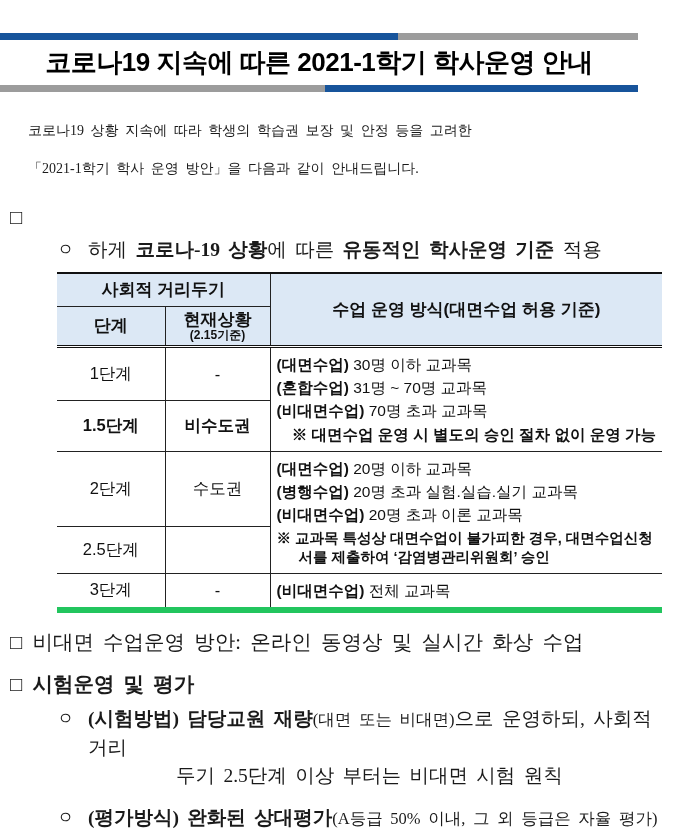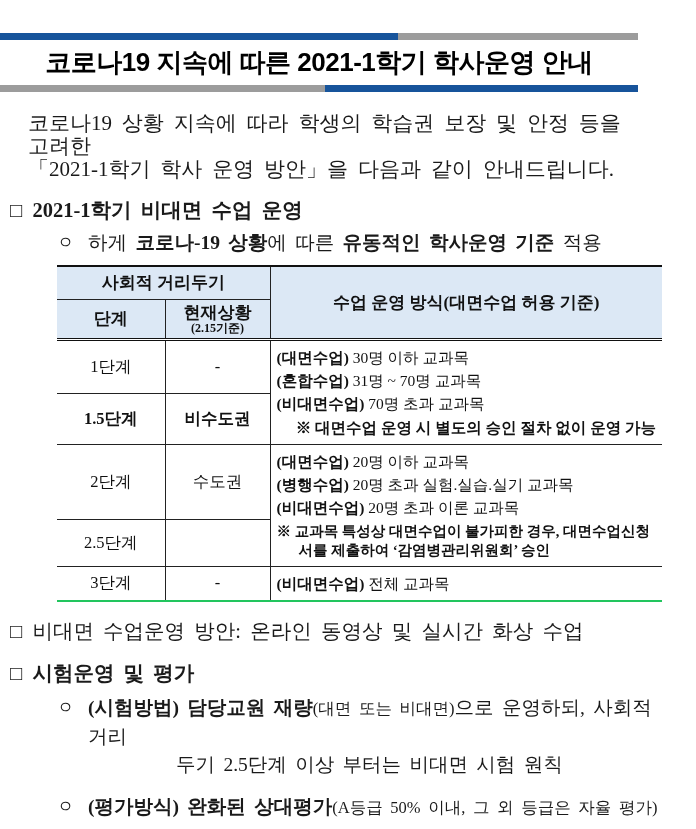--- a/index.html
+++ b/index.html
@@ -17,36 +17,36 @@
   .bar.top .seg-blue{width:398px;}
   .bar.top .seg-gray{width:240px;}
   .bar.bottom .seg-gray{width:325px;}
   .bar.bottom .seg-blue{width:313px;}
   .title-row{
     height:45px;display:flex;align-items:center;justify-content:center;
     font-family:"Liberation Sans", sans-serif;font-weight:bold;font-size:26px;
     letter-spacing:-0.5px;color:#000;
   }
   
-  .intro{margin:20px 0 0 28px;width:615px;font-size:21px;line-height:23px;word-spacing:0.22em;}
+  .intro{margin:20px 0 0 28px;width:615px;font-size:14px;line-height:38px;word-spacing:0.22em;}
   .sec{margin:16px 0 0 10px;font-size:20.5px;line-height:26px;word-spacing:0.2em;display:flex;}
   .sec .box-marker{font-weight:bold;margin-right:10px;}
   .sec .sec-text{font-weight:bold;}
   .sec .sec-text .b{font-weight:normal;}
   .sec .sec-text span:not(.b){font-weight:normal;}
   .sec.sec-mixed .sec-text{font-weight:normal;}
   .bullet{margin-left:57px;display:flex;font-size:19.5px;line-height:28px;word-spacing:0.18em;}
   .bullet .o-marker{width:31px;flex:none;font-size:17px;}
   .bullet .bullet-body{width:570px;}
   .bullet-indent2{margin-left:88px;}
   
   table.ntable{
     border-collapse:collapse;table-layout:fixed;width:605px;margin:8px 0 0 57px;
-    font-family:Liberation Serif, serif;color:#111;
-    border-top:2px solid #111;border-bottom:2px solid #22c55e;
+    font-family:Liberation Sans, sans-serif;color:#111;
+    border-top:2px solid #111;border-bottom:6px solid #22c55e;
   }
   .ntable td,.ntable th{border:1px solid #222;padding:2px 4px;vertical-align:middle;}
   .ntable .c1{border-left:none;}
   .ntable .c3{border-right:none;}
   .ntable th{background:#dce8f5;text-align:center;font-size:17px;font-weight:bold;line-height:1.25;}
   .ntable .hdr2{border-bottom:3px double #111;}
   .ntable .sub{font-size:12px;font-weight:bold;display:block;margin-top:-2px;}
   .ntable td.stage,.ntable td.status{text-align:center;font-size:16.5px;}
   .ntable tr.r15 td{font-weight:bold;}
   .ntable td.content{padding:5px 6px;font-size:15.5px;line-height:1.5;}
@@ -73,21 +73,20 @@
     </div>
   </div>
 
   <div class="intro">
     <div>코로나19 상황 지속에 따라 학생의 학습권 보장 및 안정 등을 고려한</div>
     <div>「2021-1학기 학사 운영 방안」을 다음과 같이 안내드립니다.</div>
   </div>
 
   <div class="sec">
     <span class="box-marker">□</span>
-    <span class="sec-text b">2021-1학기 비대면 수업 운영</span>
   </div>
 
   <div class="bullet" style="margin-top:6px;">
     <span class="o-marker">ㅇ</span>
     <div class="bullet-body">
       <div><span>하게 </span><span class="b">코로나-19 상황</span><span>에 따른 </span><span class="b">유동적인 학사운영 기준</span><span> 적용</span></div>
     </div>
   </div>
 
   <table class="ntable">

